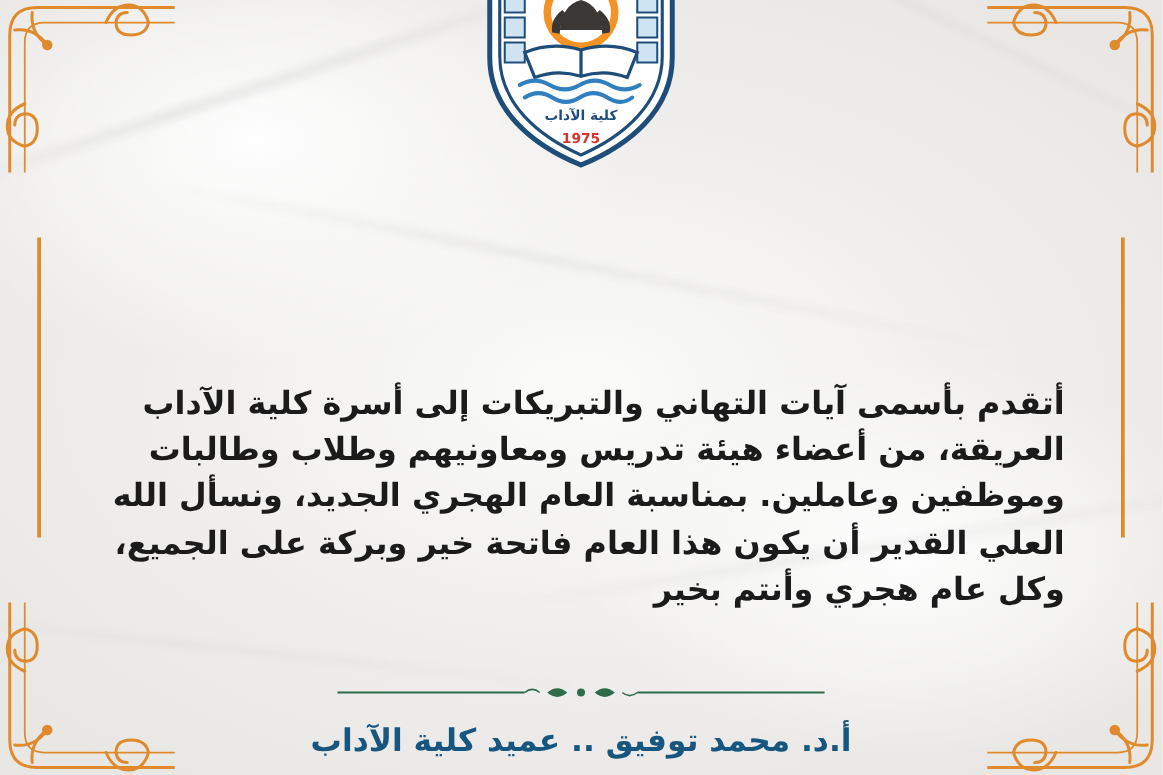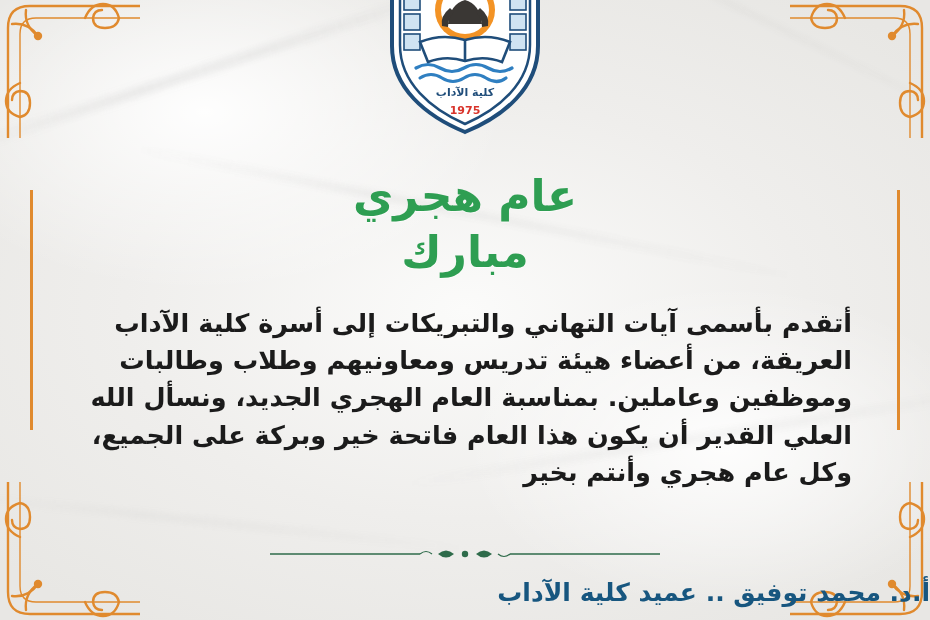--- a/index.html
+++ b/index.html
@@ -106,20 +106,21 @@
     width: 390px;
     height: 22px;
   }
 
   
   #signature {
     position: absolute;
     top: 578px;
     left: 0;
     right: 0;
+    text-align: center;
     color: #17567f;
     font-size: 25px;
     font-weight: bold;
   }
 </style>
 </head>
 <body>
 
 <div id="card">
 
@@ -230,24 +231,20 @@
         <path d="M56 130 q12 -7 24 0 t24 0 t24 0 t24 0"></path>
         <path d="M60 140 q11 -7 22 0 t22 0 t22 0 t20 0"></path>
       </g>
 
       <text x="105" y="158" text-anchor="middle" font-family="DejaVu Sans, sans-serif" font-size="11" font-weight="bold" fill="#1f4d7a">كلية الآداب</text>
 
       <text x="105" y="176" text-anchor="middle" font-family="DejaVu Sans, sans-serif" font-size="11" font-weight="bold" fill="#d9342b">1975</text>
     </svg>
   </div>
 
-  <div id="greeting">
-    <span class="ln1">عام هجري</span>
-    <span class="ln2">مبارك</span>
-  </div>
 
   <div id="body-text">أتقدم بأسمى آيات التهاني والتبريكات إلى أسرة كلية الآداب العريقة، من أعضاء هيئة تدريس ومعاونيهم وطلاب وطالبات وموظفين وعاملين. بمناسبة العام الهجري الجديد، ونسأل الله العلي القدير أن يكون هذا العام فاتحة خير وبركة على الجميع، وكل عام هجري وأنتم بخير</div>
 
   <div id="divider">
     <svg viewBox="0 0 390 22" width="390" height="22" fill="none" stroke="#2e6b4a" stroke-width="1.6">
       <path d="M0 11 H150"></path>
       <path d="M240 11 H390"></path>
       <path d="M168 11 q8 -7 16 0 q-8 7 -16 0 Z" fill="#2e6b4a" stroke="none"></path>
       <path d="M206 11 q8 -7 16 0 q-8 7 -16 0 Z" fill="#2e6b4a" stroke="none"></path>
       <circle cx="195" cy="11" r="3.2" fill="#2e6b4a" stroke="none"></circle>

